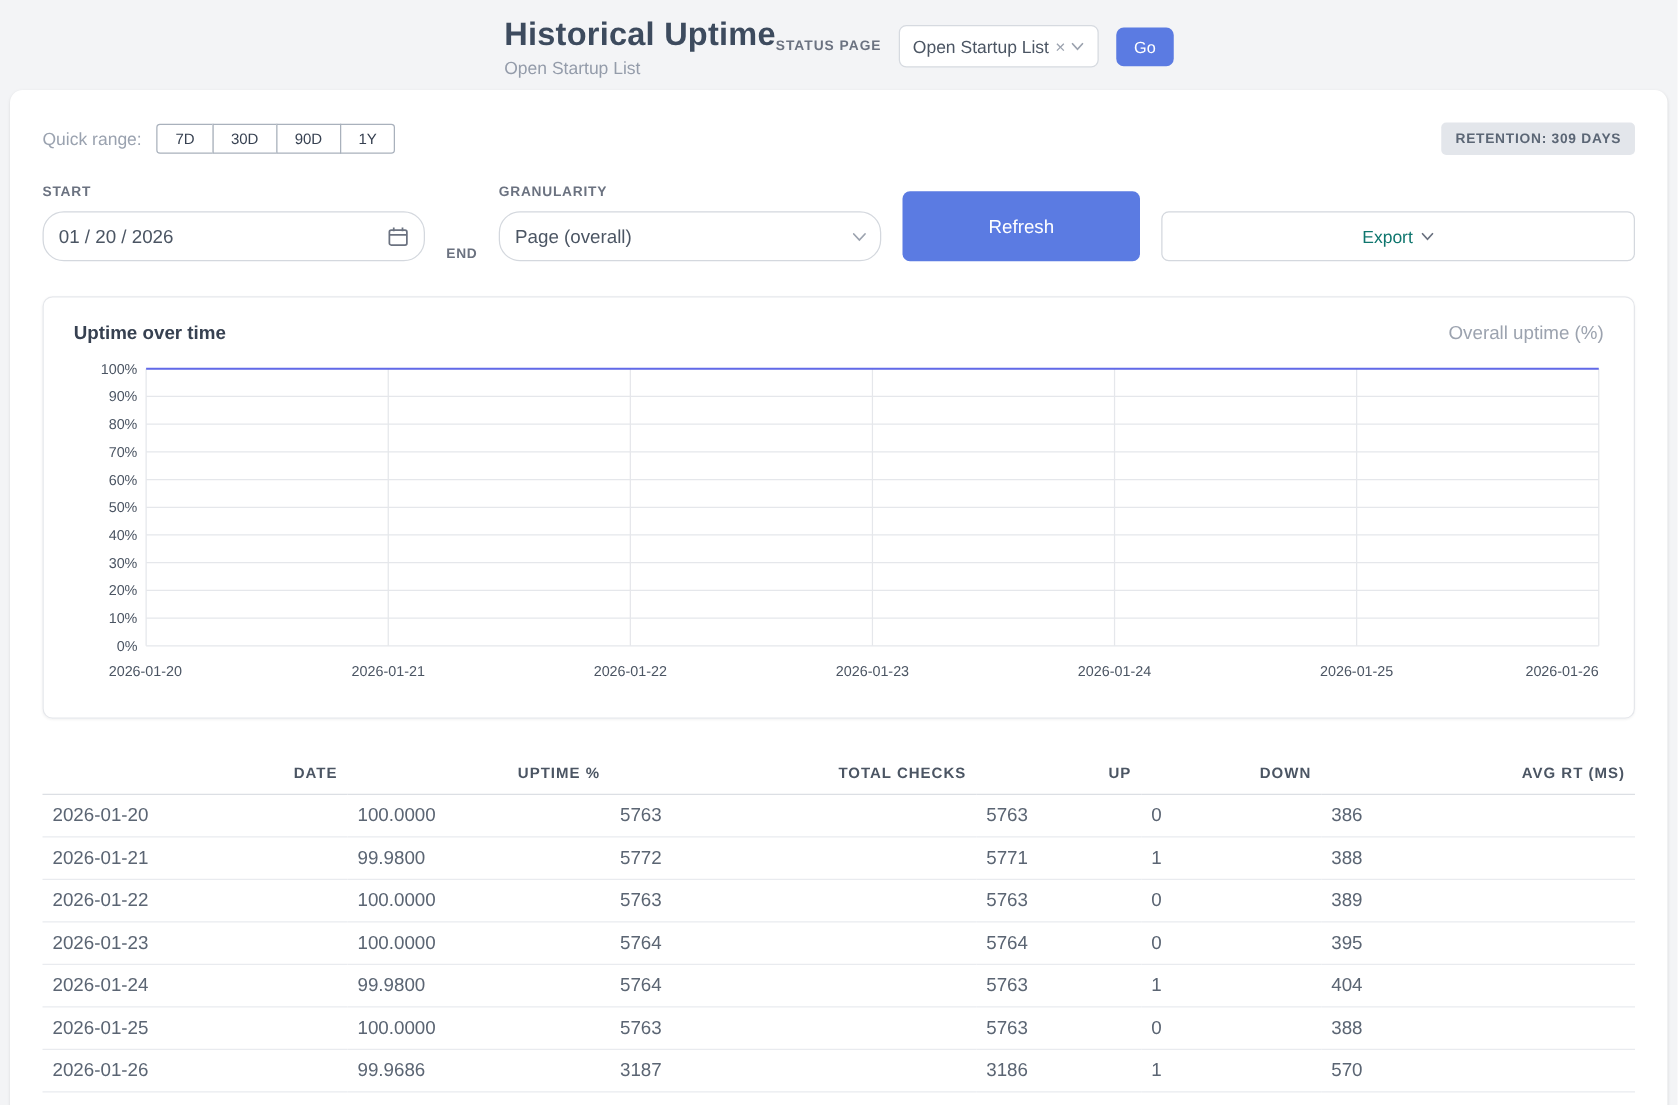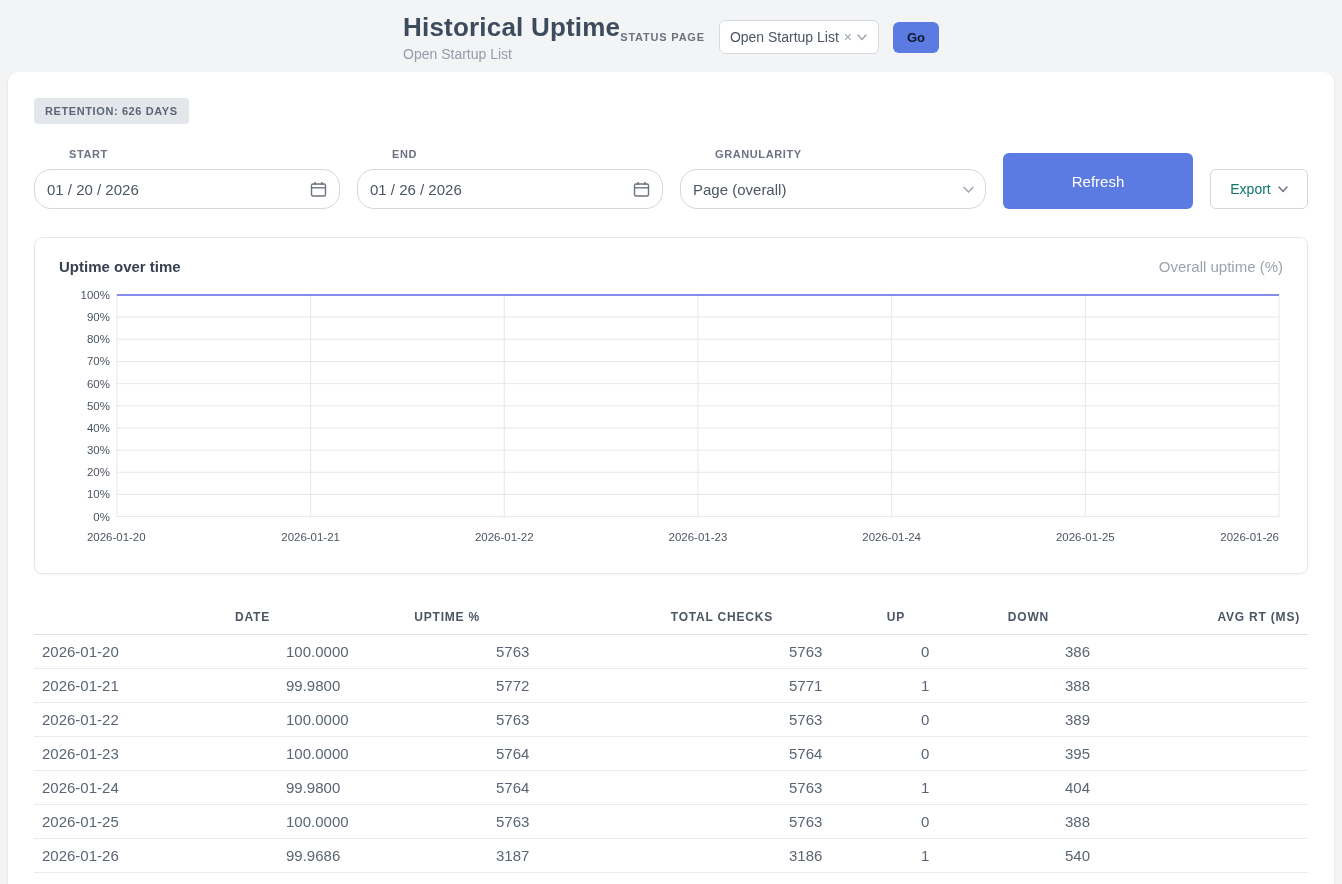--- a/index.html
+++ b/index.html
@@ -20,22 +20,22 @@
   .status-label { font-size: 11px; font-weight: 700; letter-spacing: .8px; color: #6b7280; }
   .status-select {
     display: flex; align-items: center; gap: 5px;
     background: #fff; border: 1px solid #d6dae0; border-radius: 6px;
     padding: 8px 10px; font-size: 14px; color: #4b5563; min-width: 160px; cursor: pointer;
   }
   .status-select .clear-x { color: #9ca3af; font-size: 14px; line-height: 1; }
   .chev { width: 10px; height: 7px; display: inline-block; }
   .chev svg { display: block; }
   .go-btn {
-    background: #5b7be2; color: #0f172a; border: none; border-radius: 6px;
-    padding: 8px 14px; font-size: 13px; cursor: pointer; font-weight: bold;
+    background: #5b7be2; color: #ffffff; border: none; border-radius: 6px;
+    padding: 8px 14px; font-size: 13px; cursor: pointer;
   }
 
   
   .main-card {
     background: #fff; border-radius: 10px;
     box-shadow: 0 1px 3px rgba(0,0,0,.08), 0 1px 2px rgba(0,0,0,.04);
     padding: 26px; min-height: 796px;
   }
 
   
@@ -50,21 +50,21 @@
   .seg button:first-child { margin-left: 0; border-radius: 3px 0 0 3px; }
   .seg button:last-child { border-radius: 0 3px 3px 0; }
   .retention-badge {
     background: #e3e6eb; color: #5b6675; font-size: 11px; font-weight: 700;
     letter-spacing: .6px; padding: 7px 11px; border-radius: 4px;
   }
 
   
   .form-row { display: flex; align-items: flex-end; gap: 17px; margin-top: 24px; }
   .field { display: flex; flex-direction: column; gap: 9px; }
-  .field-label { font-size: 11px; font-weight: 700; letter-spacing: .6px; color: #6b7280; margin-left: 35px; }
+  .field-label { font-size: 11px; font-weight: 700; letter-spacing: .6px; color: #6b7280; }
   .input-box {
     display: flex; align-items: center; justify-content: space-between;
     border: 1px solid #d4d8de; border-radius: 17px; height: 40px; padding: 0 12px;
     font-size: 15px; color: #4b5563; background: #fff; cursor: pointer;
   }
   .w-date { width: 306px; }
   .w-select { width: 306px; }
   .refresh-btn {
     background: #5b7be2; color: #fff; border: none; border-radius: 6px;
     height: 56px; width: 190px; font-size: 15px; cursor: pointer;
@@ -124,51 +124,49 @@
             </svg>
         </span>
       </div>
       <button class="go-btn">Go</button>
     </div>
   </div>
 
   <div class="main-card">
 
     <div class="quick-row">
-      <span class="retention-badge">RETENTION: 626 DAYS</span>
+      <div class="quick-left">
+        <span class="quick-label">Quick range:</span>
+        <div class="seg" id="quick-range-group">
+            <button>7D</button>
+            <button>30D</button>
+            <button>90D</button>
+            <button>1Y</button>
+          </div>
+      </div>
+      <span class="retention-badge">RETENTION: 309 DAYS</span>
     </div>
 
     <div class="form-row">
       <div class="field">
         <span class="field-label">START</span>
         <div class="input-box w-date">
           <span>01 / 20 / 2026</span>
           <span class="cal-icon">
             <svg width="17" height="17" viewBox="0 0 17 17">
                 <rect x="1.5" y="3" width="14" height="12" rx="1.5" fill="none" stroke="#6b7280" stroke-width="1.4"></rect>
                 <line x1="1.5" y1="6.8" x2="15.5" y2="6.8" stroke="#6b7280" stroke-width="1.4"></line>
                 <line x1="5" y1="1" x2="5" y2="4" stroke="#6b7280" stroke-width="1.4"></line>
                 <line x1="12" y1="1" x2="12" y2="4" stroke="#6b7280" stroke-width="1.4"></line>
               </svg>
           </span>
         </div>
       </div>
       <div class="field">
         <span class="field-label">END</span>
-        <div class="input-box w-date">
-          <span>01 / 26 / 2026</span>
-          <span class="cal-icon">
-            <svg width="17" height="17" viewBox="0 0 17 17">
-                <rect x="1.5" y="3" width="14" height="12" rx="1.5" fill="none" stroke="#6b7280" stroke-width="1.4"></rect>
-                <line x1="1.5" y1="6.8" x2="15.5" y2="6.8" stroke="#6b7280" stroke-width="1.4"></line>
-                <line x1="5" y1="1" x2="5" y2="4" stroke="#6b7280" stroke-width="1.4"></line>
-                <line x1="12" y1="1" x2="12" y2="4" stroke="#6b7280" stroke-width="1.4"></line>
-              </svg>
-          </span>
-        </div>
       </div>
       <div class="field">
         <span class="field-label">GRANULARITY</span>
         <div class="input-box w-select">
           <span>Page (overall)</span>
           <span class="chev">
             <svg width="11" height="8" viewBox="0 0 11 8">
                 <path d="M1 1.2 L5.5 6 L10 1.2" fill="none" stroke="#9ca3af" stroke-width="1.4" stroke-linecap="round"></path>
               </svg>
           </span>
@@ -298,19 +296,19 @@
             <td>5763</td>
             <td>0</td>
             <td>388</td>
           </tr>
           <tr>
             <td>2026-01-26</td>
             <td>99.9686</td>
             <td>3187</td>
             <td>3186</td>
             <td>1</td>
-            <td>540</td>
+            <td>570</td>
           </tr>
         </tbody>
     </table>
 
   </div>
 </div>
 
 </body></html>

